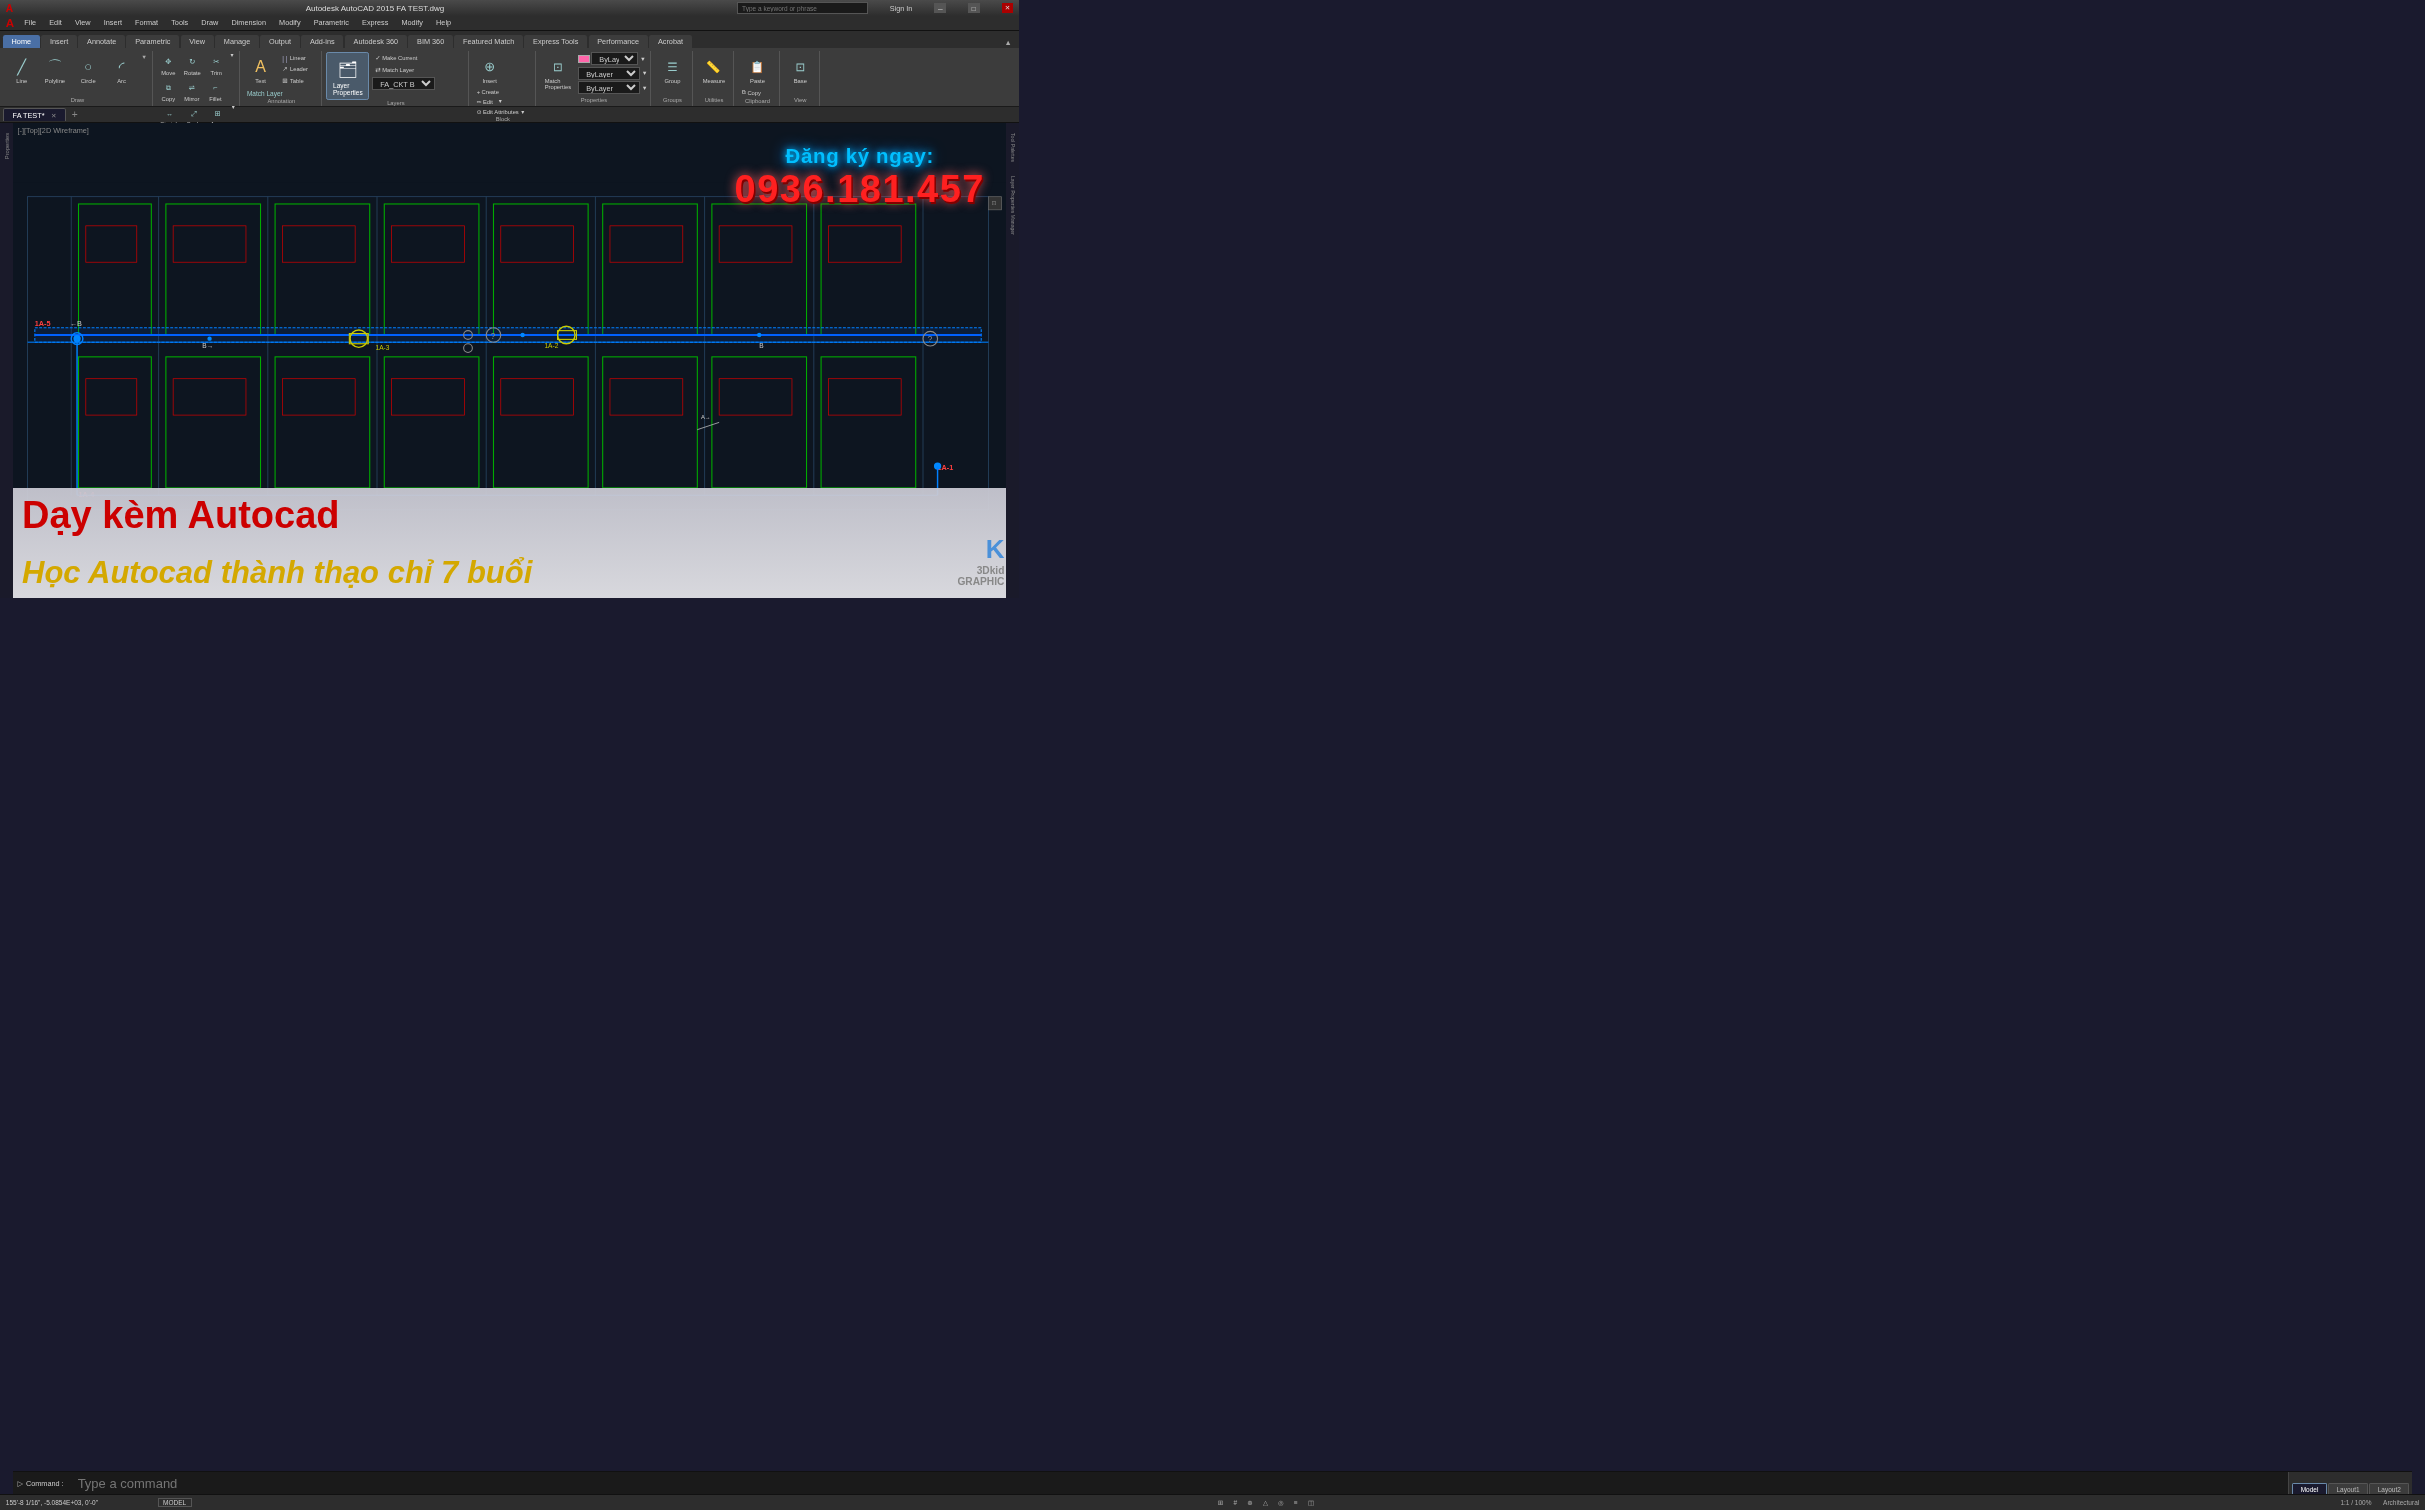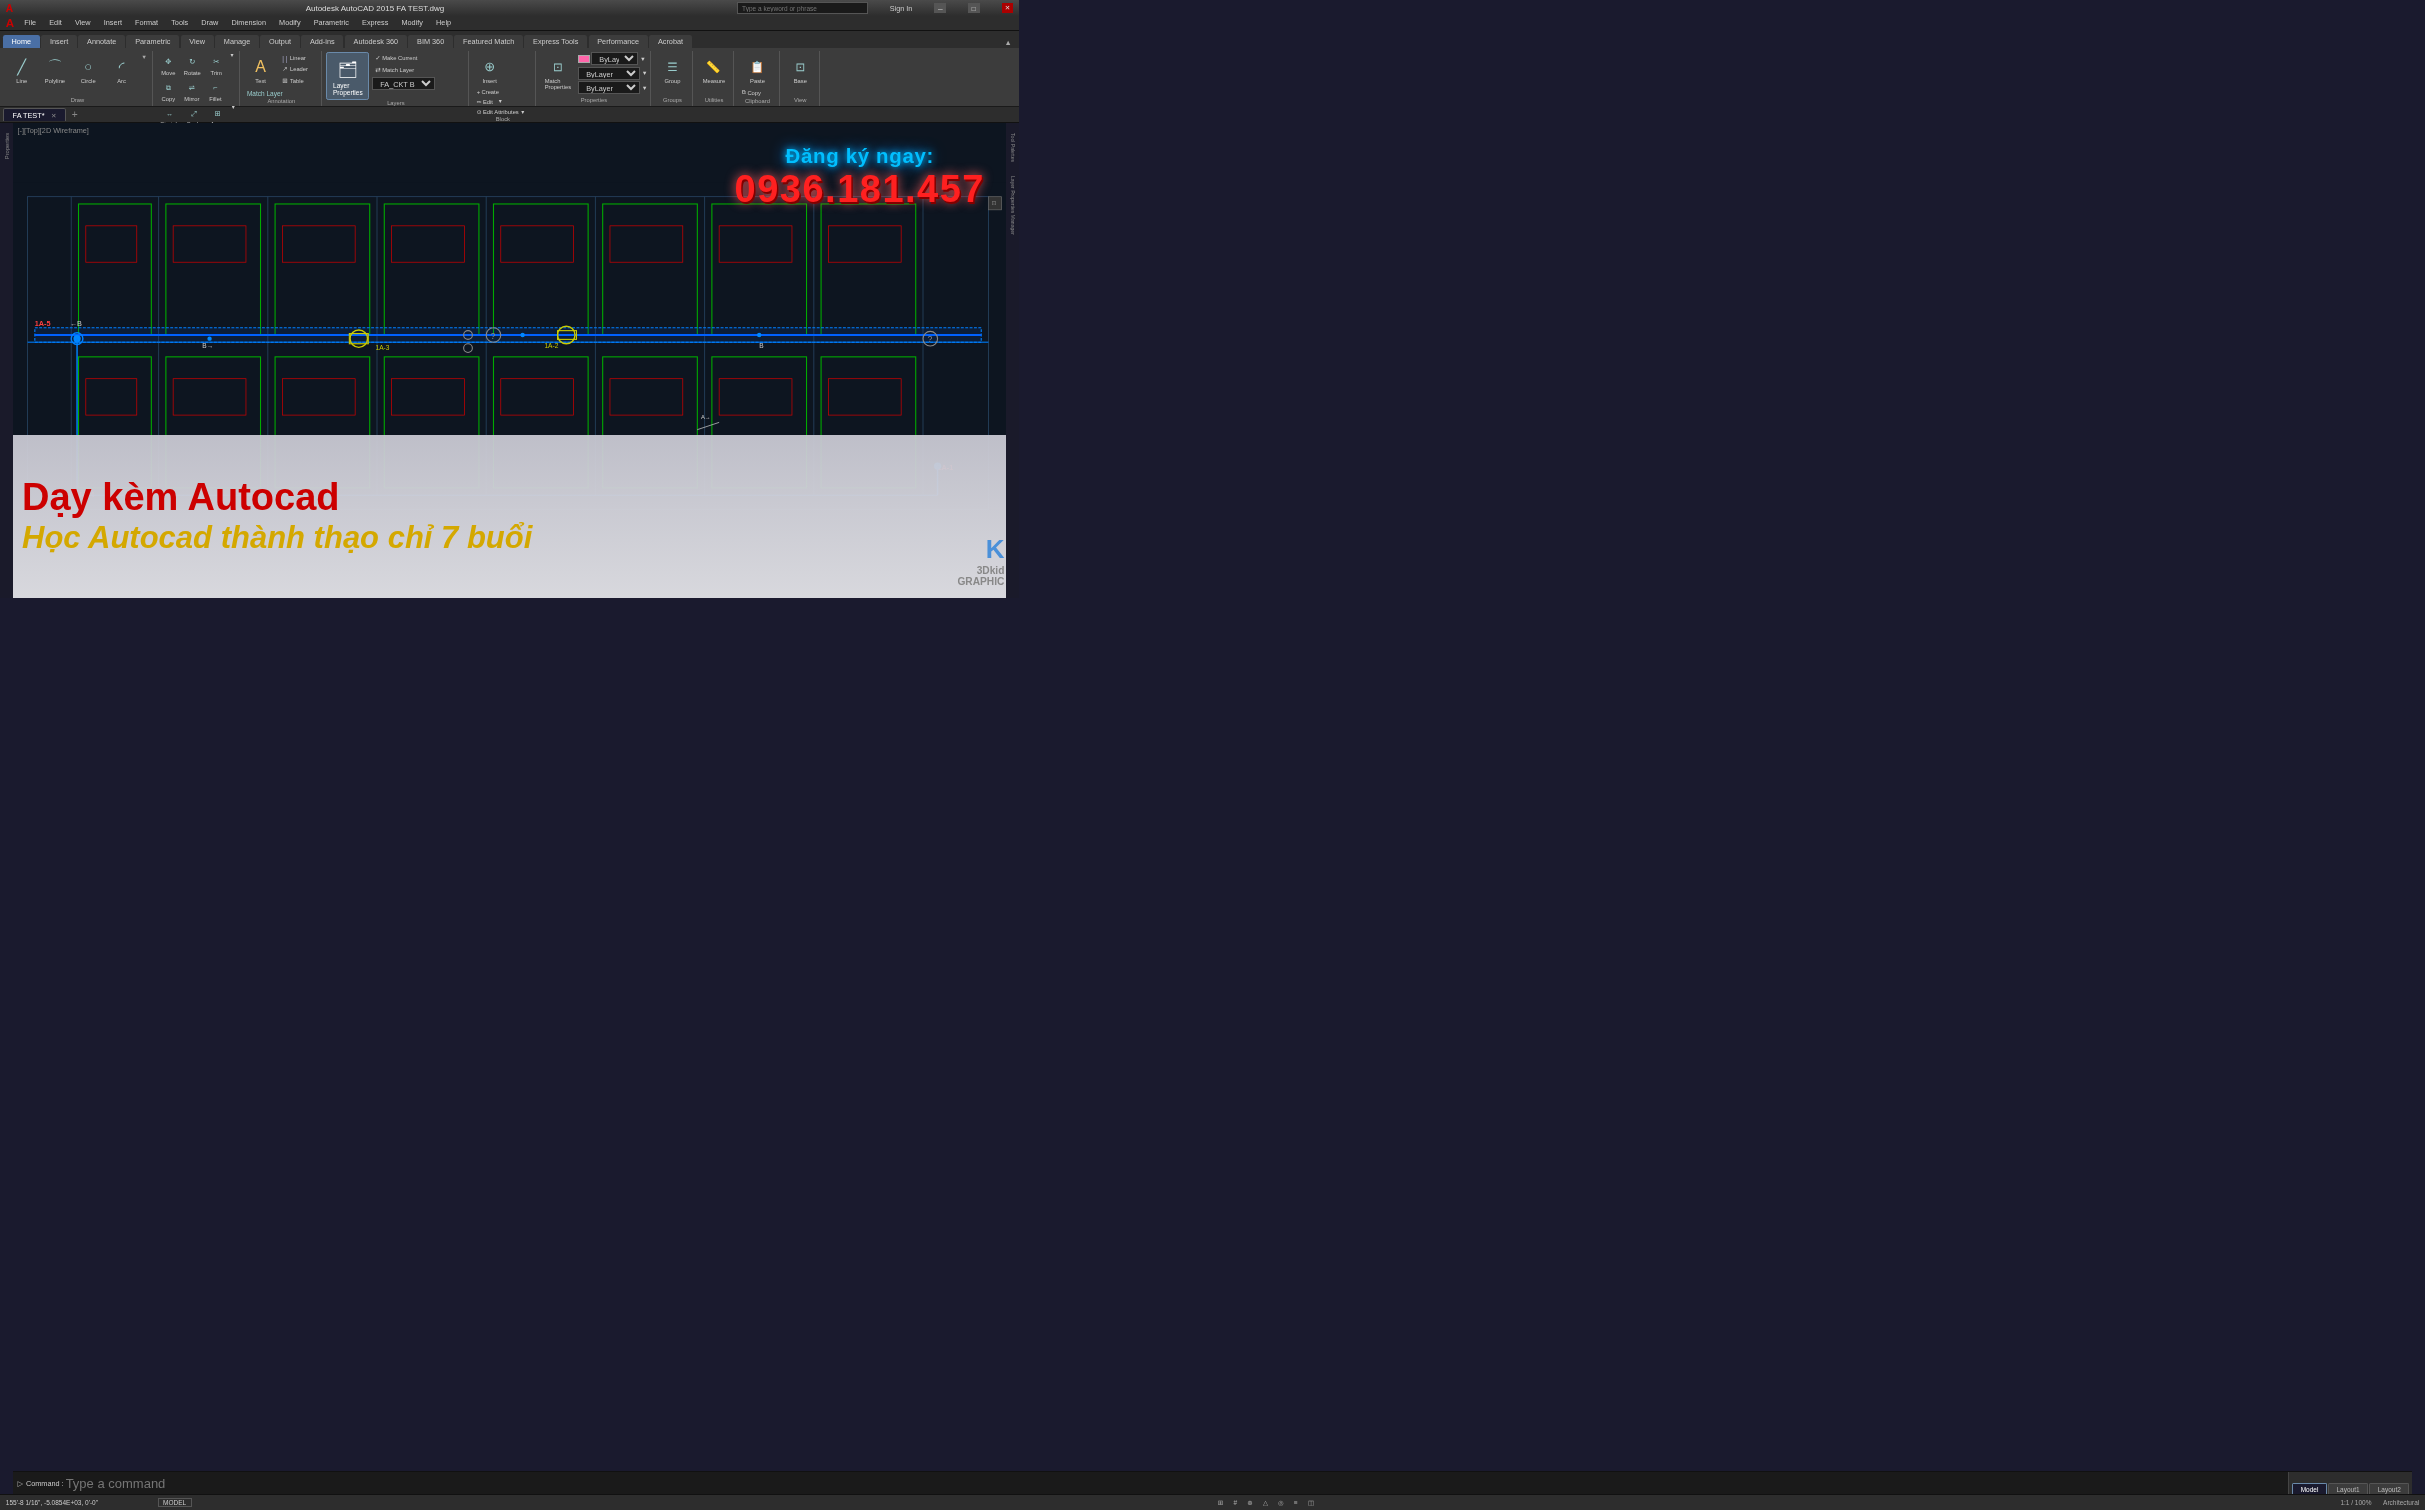--- a/index.html
+++ b/index.html
@@ -203,25 +203,25 @@
       text-shadow: 1.5px 1.5px 0 #800000, 0 0 11px #ff6060;
       letter-spacing: 1.5px;
     }
 
     
     #ad-banner {
       position: absolute;
       bottom: 0;
       left: 0;
       right: 0;
-      height: 163px;
+      height: 110px;
       background: linear-gradient(to bottom, rgba(200,200,210,0.95), rgba(220,220,225,0.98));
       display: flex;
       flex-direction: column;
-      justify-content: center;
+      justify-content: space-between;
       padding: 7.3px 22px;
     }
     #ad-banner .ad-line1 {
       font-size: 38px;
       font-weight: 900;
       color: #cc0000;
       font-family: Arial, sans-serif;
       line-height: 1.1;
     }
     #ad-banner .ad-line2 {
@@ -774,21 +774,21 @@
       <div>GRAPHIC</div>
     </div>
   </div>
 
 </div>
 
 <div style="position:absolute;bottom:16px;left:13px;right:13px;height:23px;background:#2d2d2d;display:flex;align-items:flex-end;border-top:0.7px solid #111;">
 
   <div style="flex:1;display:flex;align-items:center;padding:1.5px 4.4px;background:#1a1a1a;height:100%;border-right:0.7px solid #444;">
     <span style="color:#aaa;font-size:7.3px;margin-right:2.9px;">▷</span>
-    <span style="font-size:7.3px;color:#ccc;margin-right:2px;">Command :</span>
+    <span style="font-size:7.3px;color:#ccc;margin-right:14px;">Command :</span>
     <input style="background: transparent; border: none; color: rgb(136, 136, 136); font-size: 13px; flex: 1 1 0%; outline: none;" placeholder="Type a command">
   </div>
 
   <div style="display:flex;align-items:flex-end;padding:0 2.9px;gap:1.5px;height:100%;">
     <div class="layout-tab active">Model</div>
     <div class="layout-tab">Layout1</div>
     <div class="layout-tab">Layout2</div>
   </div>
 </div>
 

